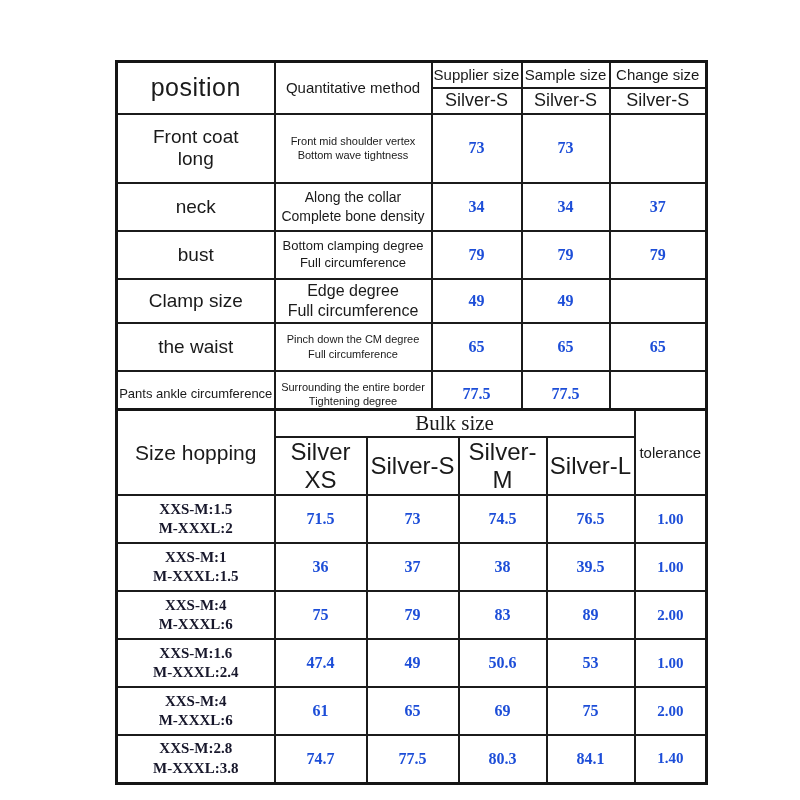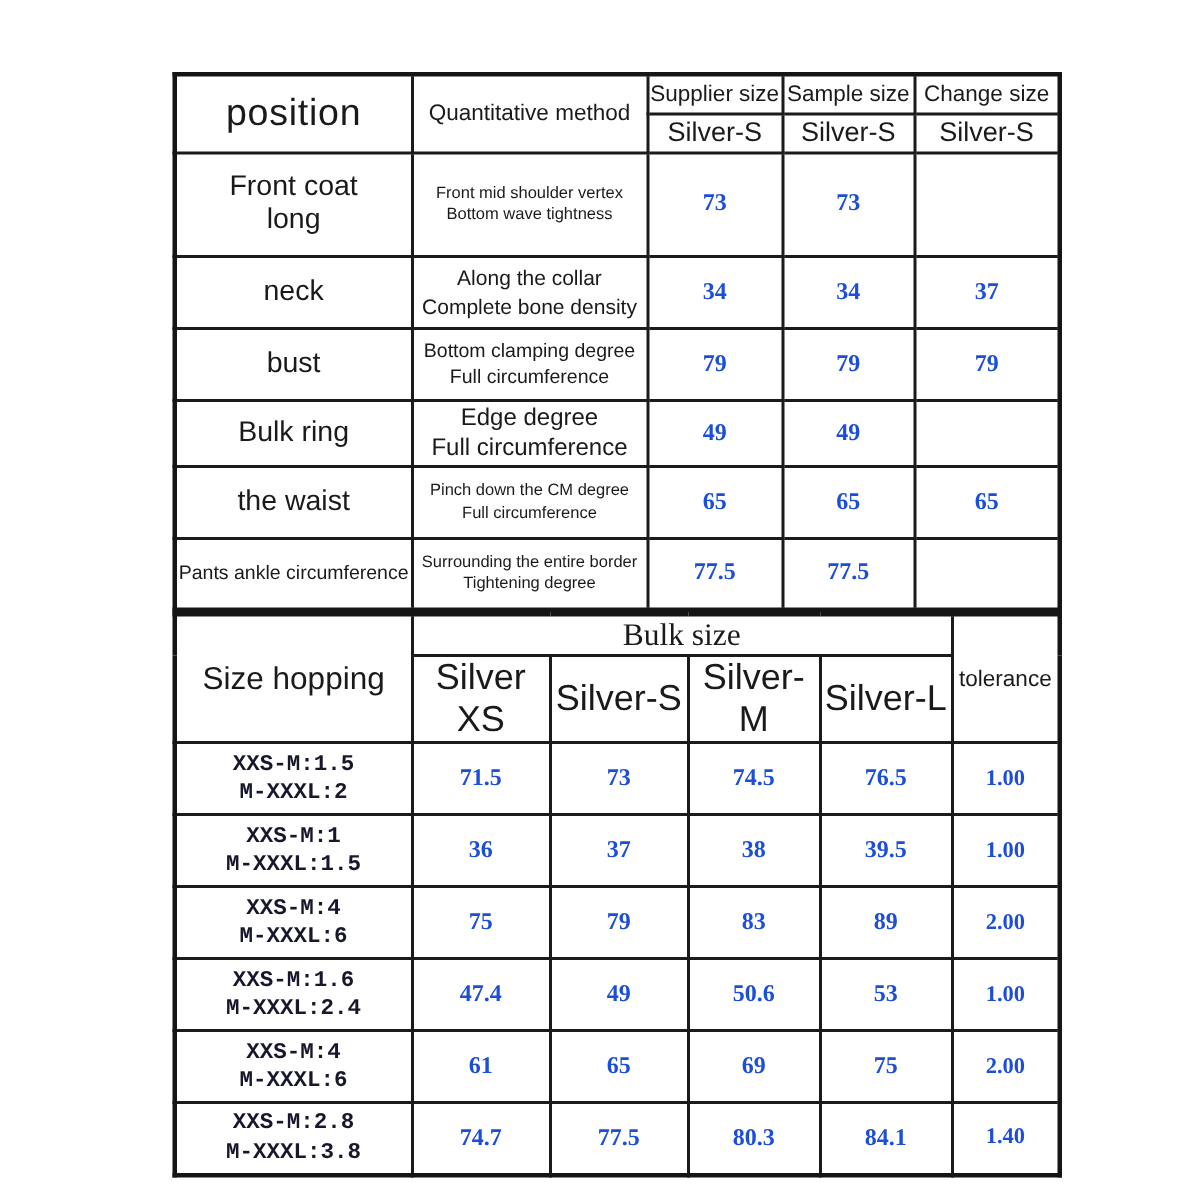--- a/index.html
+++ b/index.html
@@ -9,21 +9,21 @@
     position:relative; overflow:hidden;
   }
   .page { position:relative; width:800px; height:800px; }
 
   table.tbl {
     position:absolute; left:115px;
     border-collapse:collapse; table-layout:fixed;
     border:3px solid #151515;
     background:#ffffff;
   }
-  #measurement-table { top:48px;  width:590px; }
+  #measurement-table { top:60px;  width:590px; }
   #sizehopping-table { top:408px; width:590px; }
 
   .tbl td {
     border:2px solid #1b1b1b;
     text-align:center; vertical-align:middle;
     padding:0; overflow:hidden;
   }
 
   
   .h25{height:25px} .h26{height:26px} .h30{height:30px}
@@ -50,21 +50,21 @@
     font-weight:bold; font-size:16px; color:#1d4ed8;
   }
   .num-sm { font-size:15px; }
 
   
   .sh-head   { font-size:21px; }
   .bulk-head { font-size:21px;font-family:Liberation Serif, serif; }
   .col-head  { font-size:24px; }
   .tol-head  { font-size:15px; }
   .rowlabel {
-    font-family:Liberation Mono, monospace; font-weight:bold;
+    font-family:Liberation Serif, serif; font-weight:bold;
     font-size:15px; color:#17172b;
     text-align:left; padding:2px 3px; line-height:1.3;
   }
 </style>
 </head>
 <body>
 
 <div class="page">
 
   <table class="tbl" id="measurement-table">
@@ -124,21 +124,21 @@
           <span class="line">Bottom clamping degree</span>
           <span class="line">Full circumference</span>
         </td>
         <td class="num">79</td>
         <td class="num">79</td>
         <td class="num">79</td>
       </tr>
 
       <tr class="h44">
         <td class="pos">
-          <span class="line">Bulk ring</span>
+          <span class="line">Clamp size</span>
         </td>
         <td class="method m-lg">
           <span class="line">Edge degree</span>
           <span class="line">Full circumference</span>
         </td>
         <td class="num">49</td>
         <td class="num">49</td>
         <td class="num"></td>
       </tr>
 

